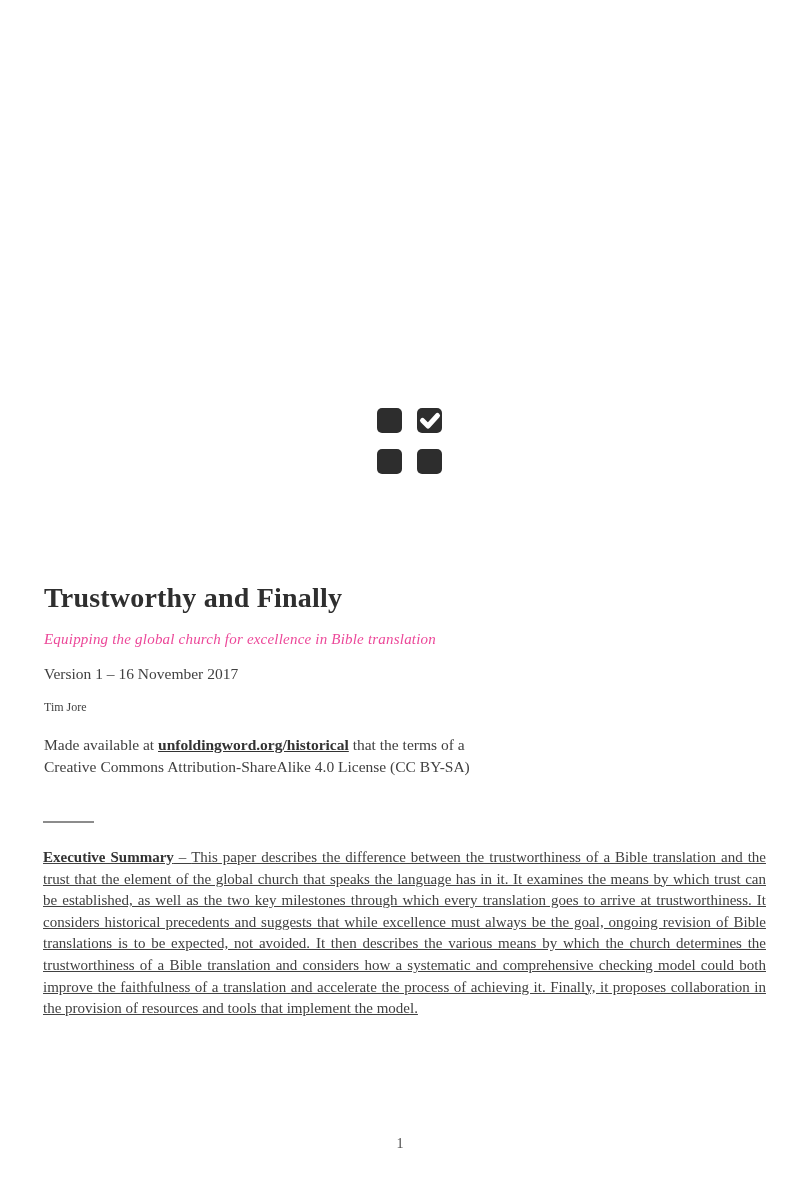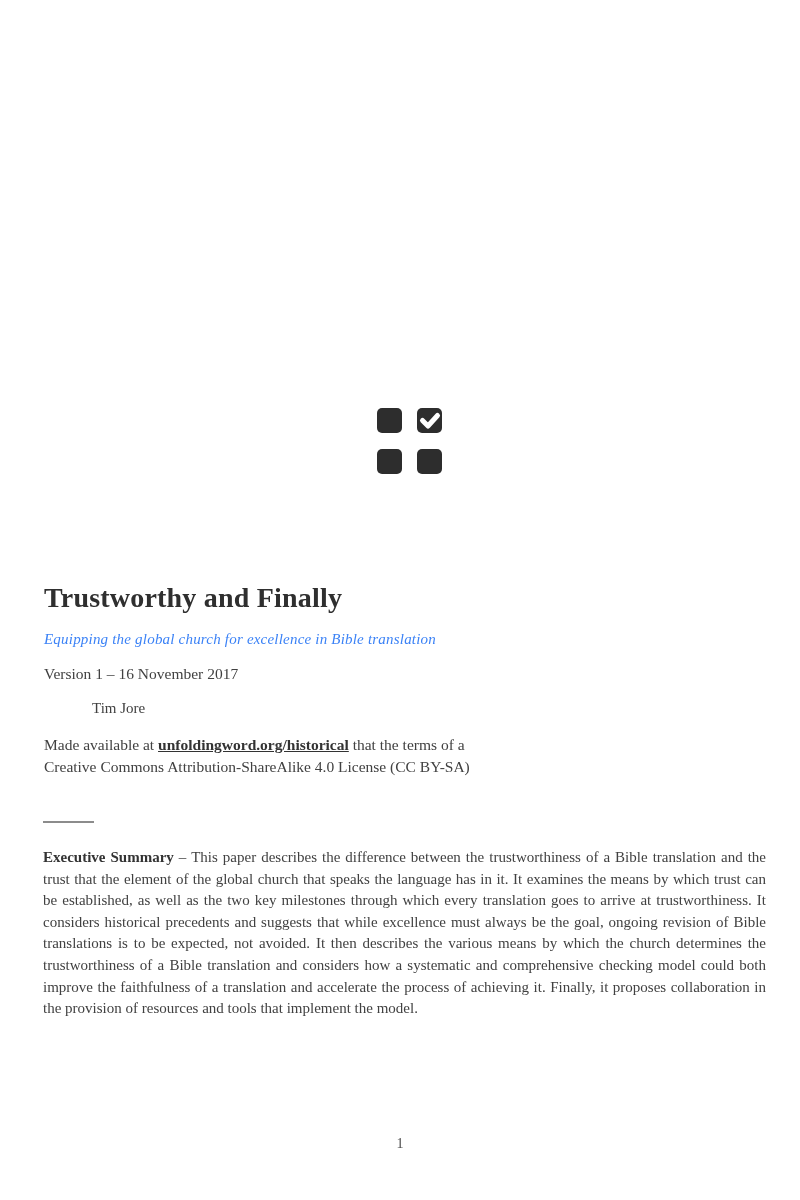--- a/index.html
+++ b/index.html
@@ -19,49 +19,50 @@
       position: absolute; left: 377px; top: 408px;
       width: 66px; height: 67px;
     }
     .doc-title {
       position: absolute; left: 44px; top: 582px;
       font-size: 28px; font-weight: bold; color: #2f2f2f;
       letter-spacing: 0.2px;
     }
     .doc-subtitle {
       position: absolute; left: 44px; top: 631px;
-      font-size: 15px; font-style: italic; color: #3b82f6;
+      font-size: 15px; font-style: italic; color: #ec4899;
       letter-spacing: 0.2px;
     }
     .version-line {
       position: absolute; left: 44px; top: 665px;
       font-size: 15.5px; color: #414141;
     }
     .author-line {
       position: absolute; left: 44px; top: 700px;
-      font-size: 15px; color: #414141; margin-left: 48px;
+      font-size: 12px; color: #414141;
     }
     .license-block {
       position: absolute; left: 44px; top: 734px;
       font-size: 15.5px; line-height: 22px; color: #414141;
       width: 520px;
     }
     .license-block a {
       color: #333333; font-weight: bold; text-decoration: underline;
       cursor: pointer;
     }
     .rule {
       position: absolute; left: 43px; top: 821px;
       width: 51px; height: 2px; background: #8c8c8c;
     }
     .summary {
       position: absolute; left: 43px; top: 847px;
       width: 723px;
       font-size: 15px; line-height: 21.6px; color: #414141;
       text-align: justify;
+      text-decoration: underline;
     }
     .summary .label { font-weight: bold; color: #333333; }
     .page-number {
       position: absolute; left: 0; top: 1136px;
       width: 100%; text-align: center;
       font-size: 14px; color: #4a4a4a;
     }
   </style>
 </head>
 <body>

